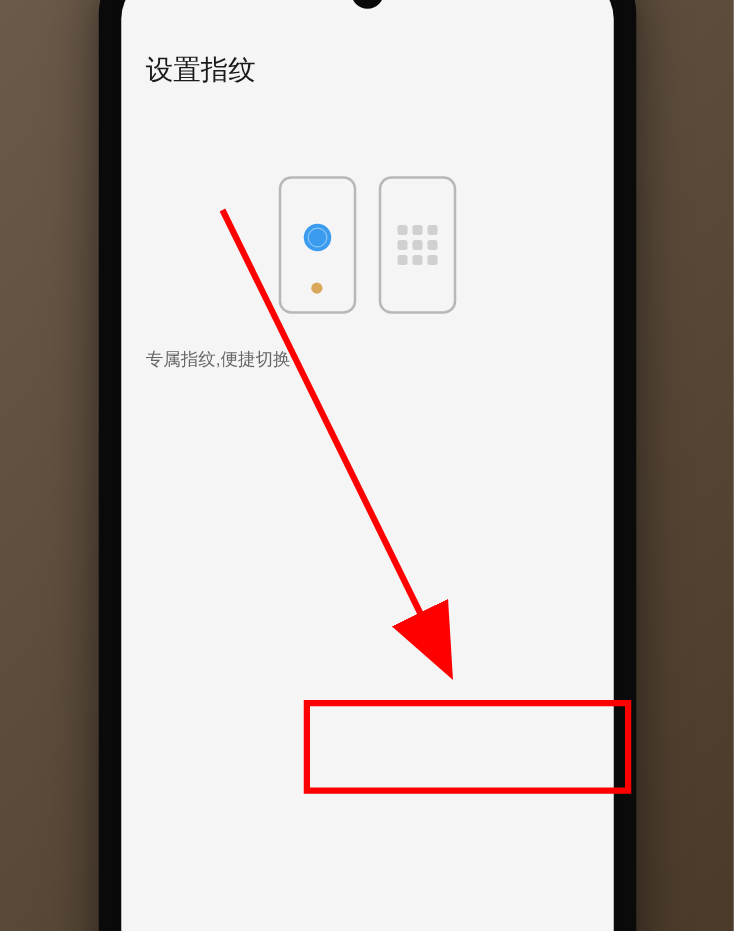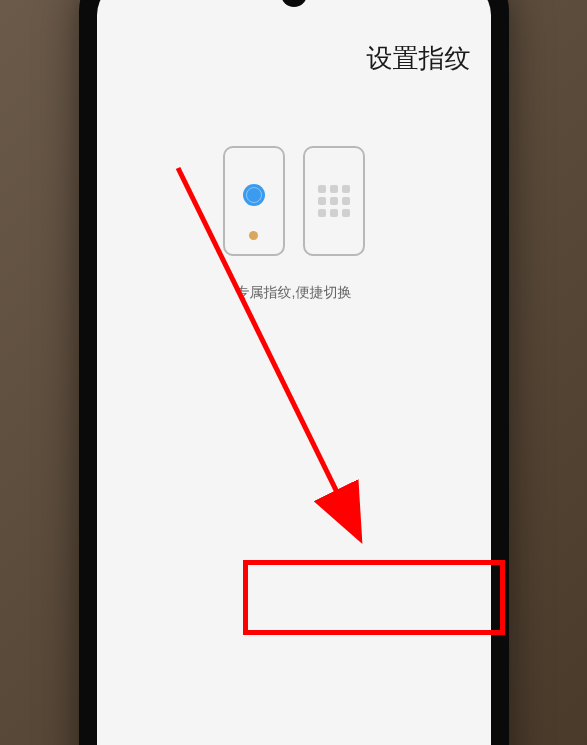--- a/index.html
+++ b/index.html
@@ -58,22 +58,22 @@
       font-size: 12px;
       color: #333;
     }
     .content {
       padding: 30px 20px 0;
       height: calc(100% - 30px);
       display: flex;
       flex-direction: column;
     }
     .title {
-      text-align: right;
-      font-size: 26px;
+      text-align: left;
+      font-size: 22px;
       font-weight: 500;
       color: #1a1a1a;
       margin-bottom: 70px;
     }
     .illustration {
       display: flex;
       justify-content: center;
       gap: 18px;
       margin-bottom: 28px;
     }
@@ -117,21 +117,21 @@
       grid-template-rows: repeat(3, 8px);
       gap: 4px;
     }
     .keypad-grid span {
       width: 8px;
       height: 8px;
       background: #d0d0d0;
       border-radius: 2px;
     }
     .subtitle {
-      text-align: center;
+      text-align: left;
       font-size: 14px;
       color: #666;
       margin-bottom: auto;
     }
     .button-row {
       display: flex;
       justify-content: flex-end;
       gap: 40px;
       padding: 24px 30px 50px;
     }

